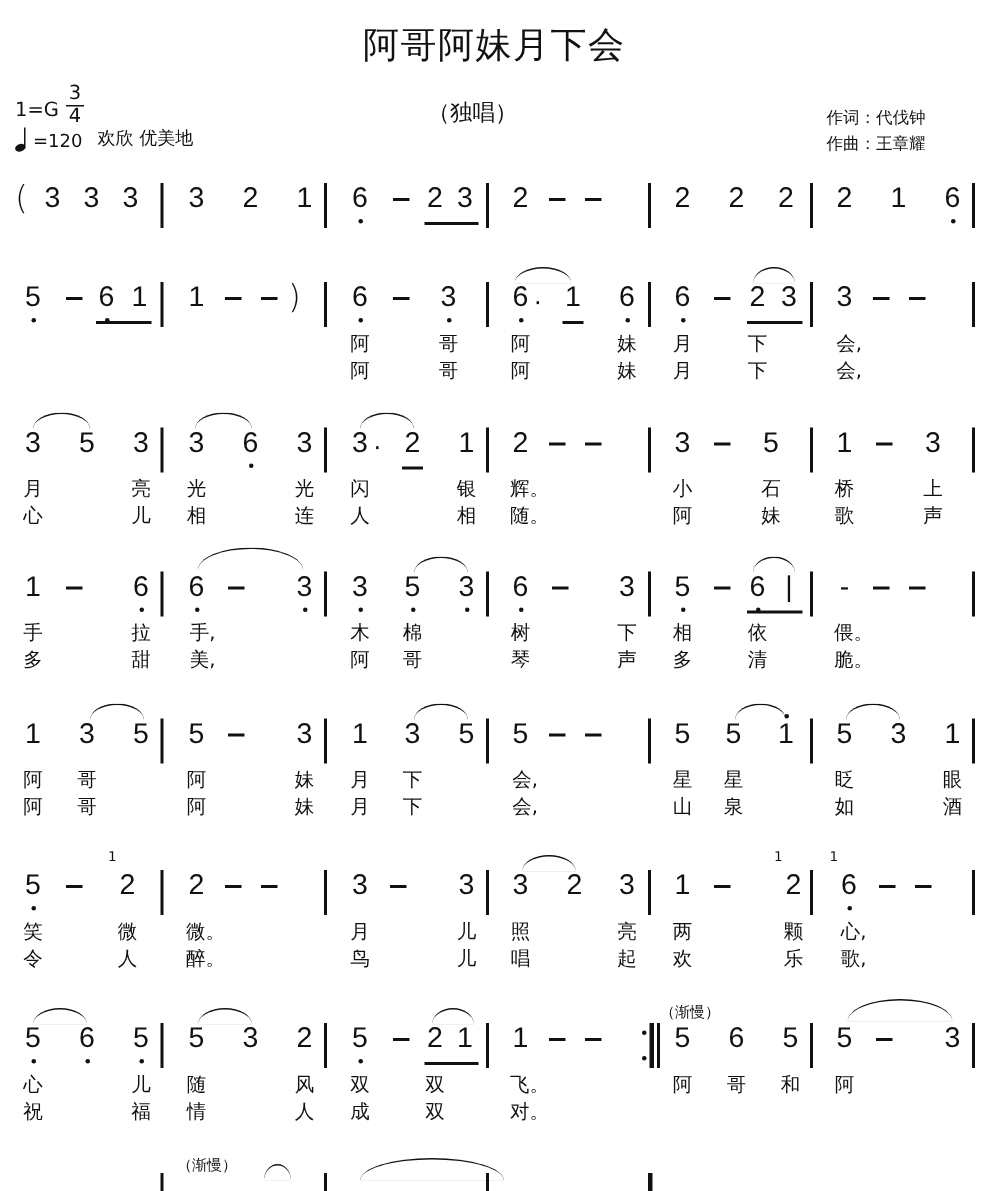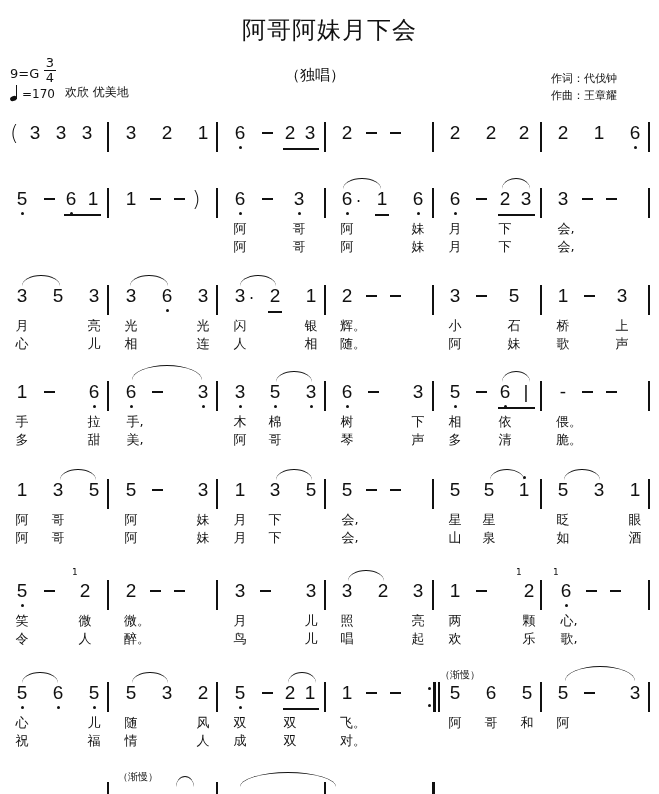--- a/index.html
+++ b/index.html
@@ -30,32 +30,32 @@
   .lyr { position:absolute; font-size:13px; width:14px; text-align:center; }
   .repeat-dots { position:absolute; top:7px; width:3px; height:20px; }
   .repeat-dots::before, .repeat-dots::after { content:""; position:absolute; left:0; width:3px; height:3px; background:#111; border-radius:50%; }
   .repeat-dots::before { top:0; } .repeat-dots::after { bottom:0; }
   .tempo-mark { position:absolute; font-size:10px; }
 </style>
 </head>
 <body>
 
 <div class="title">阿哥阿妹月下会</div>
-<div class="key">9=G</div>
+<div class="key">1=G</div>
 <div class="timesig">
   <span>3</span>
   <span class="bar"></span>
   <span>4</span>
 </div>
 <div class="tempo">
   <span class="note-icon">
       <span class="stem"></span>
       <span class="head"></span>
     </span>
-  <span>=170</span>
+  <span>=120</span>
   <span style="margin-left:6px">欢欣  优美地</span>
 </div>
 <div class="subtitle">（独唱）</div>
 <div class="credits">
   <div>作词：代伐钟</div>
   <div>作曲：王章耀</div>
 </div>
 
 <div class="row" style="top:120px">
   <span class="paren" style="left:10px">(</span>

